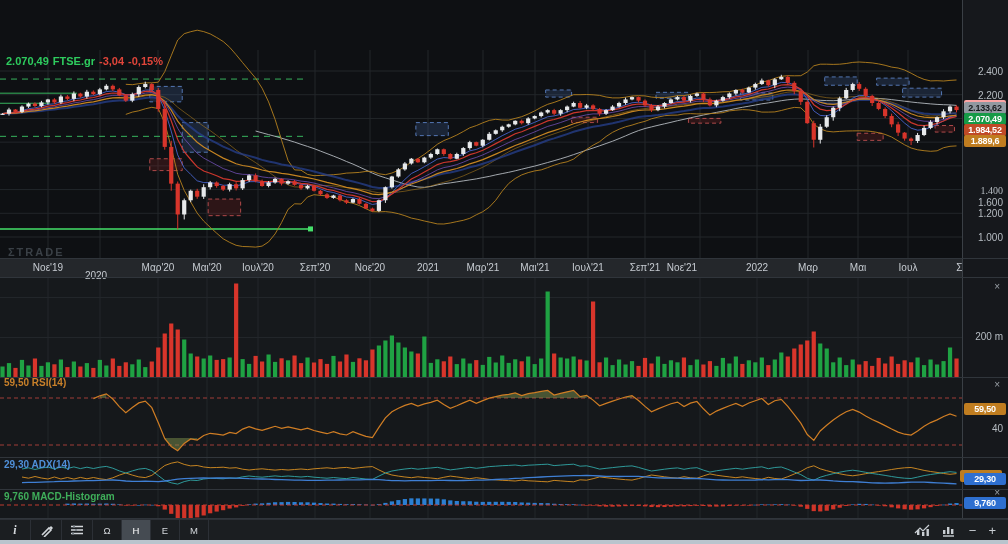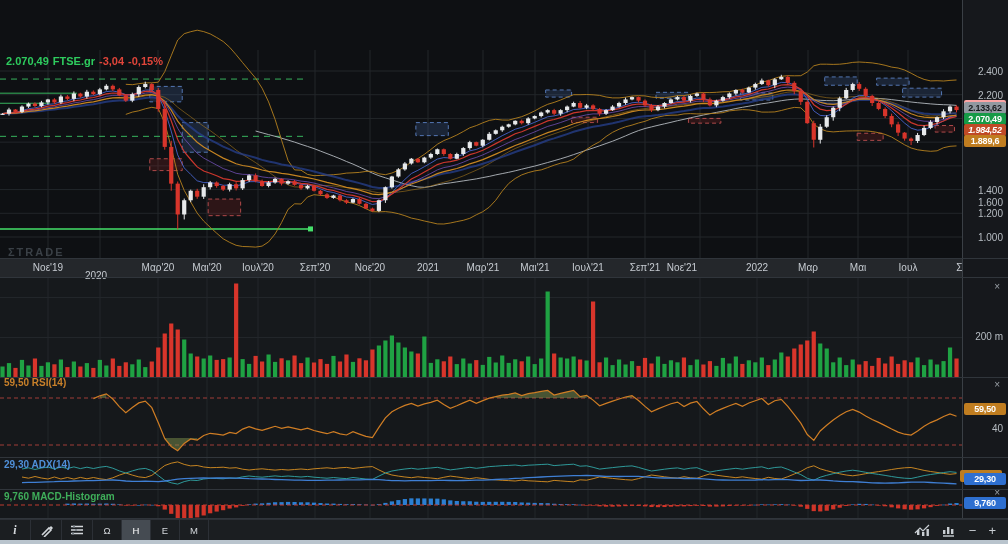--- a/index.html
+++ b/index.html
@@ -835,31 +835,31 @@
   <div class="sep" style="top:457px"></div>
   <div class="sep" style="top:489px"></div>
   <div class="gap"></div>
 
   <div id="rightAxis">
       <div class="ptick" style="top: 66px;">2.400</div>
       <div class="ptick" style="top: 89.7143px;">2.200</div>
       <div class="ptick" style="top: 113.429px;">2.000</div>
       <div class="ptick" style="top: 137.143px;">1.800</div>
       <div class="ptick" style="top: 160.857px; margin-top: 36px;">1.600</div>
-      <div class="ptick" style="top: 184.571px;">1.400</div>
+      <div class="ptick" style="top: 184.571px; font-family: Liberation Serif, serif;">1.400</div>
       <div class="ptick" style="top: 208.286px;">1.200</div>
       <div class="ptick" style="top: 232px;">1.000</div>
       <div class="" style="position: absolute; left: 0px; top: 277px; width: 46px; height: 1px; background: rgb(48, 53, 59);"></div>
       <div class="" style="position: absolute; left: 0px; top: 377px; width: 46px; height: 1px; background: rgb(48, 53, 59);"></div>
       <div class="" style="position: absolute; left: 0px; top: 457px; width: 46px; height: 1px; background: rgb(48, 53, 59);"></div>
       <div class="" style="position: absolute; left: 0px; top: 489px; width: 46px; height: 1px; background: rgb(48, 53, 59);"></div>
       <div class="badge" style="top: 100px; background: #fca5a5; color: rgb(27, 20, 8); text-align: right;">2.168</div>
       <div class="badge" style="top: 102px; background: rgb(145, 152, 160); color: rgb(21, 24, 27);">2.133,62</div>
       <div class="badge" style="top: 113px; background: rgb(22, 154, 71); color: rgb(255, 255, 255);">2.070,49</div>
-      <div class="badge" style="top: 124px; background: rgb(192, 74, 38); color: rgb(255, 255, 255); font-style: italic;">1.984,52</div>
+      <div class="badge" style="top: 124px; background: rgb(192, 74, 38); color: rgb(255, 255, 255);">1.984,52</div>
       <div class="badge" style="top: 135px; background: rgb(192, 125, 32); color: rgb(255, 255, 255);">1.889,6</div>
       <div class="closex" style="top: 282px;">×</div>
       <div class="ptick" style="top: 331px;">200 m</div>
       <div class="closex" style="top: 380px;">×</div>
       <div class="ptick" style="top: 403px;">60</div>
       <div class="ptick" style="top: 423px;">40</div>
       <div class="badge" style="top: 403px; background: rgb(192, 125, 32); color: rgb(255, 255, 255);">59,50</div>
       <div class="badge" style="top: 470px; right: 6px; background: rgb(189, 125, 32); color: rgb(189, 125, 32);"></div>
       <div class="badge" style="top: 473px; background: rgb(46, 111, 208); color: rgb(255, 255, 255);">29,30</div>
       <div class="closex" style="top: 488px;">×</div>

